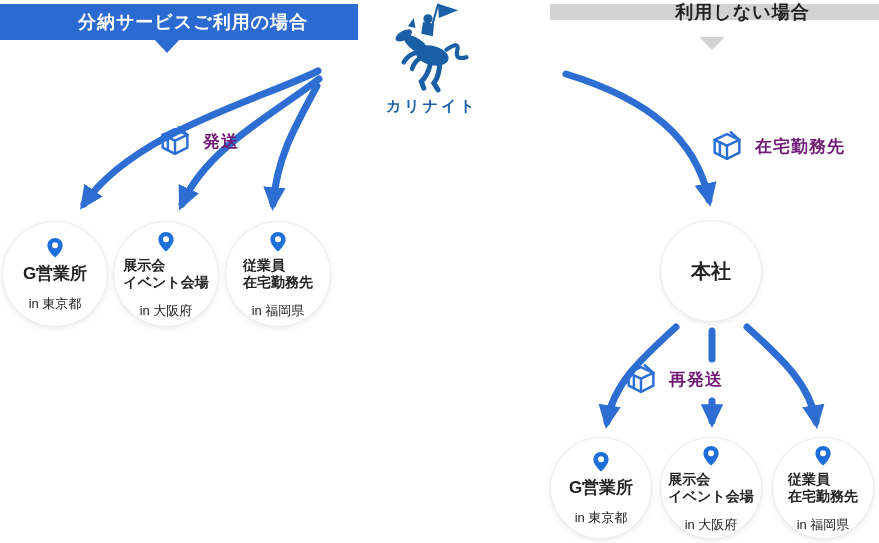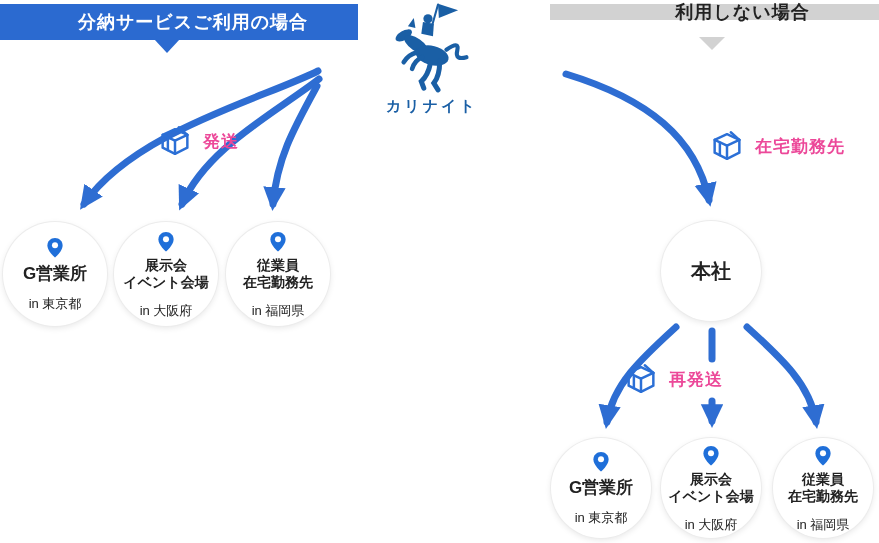--- a/index.html
+++ b/index.html
@@ -19,31 +19,31 @@
     border-left:13px solid transparent; border-right:13px solid transparent; }
   .pointer-blue { left:154px; top:39px; border-top:14px solid #2b6ad0; }
   .pointer-gray { left:699px; top:37px; border-top:13px solid #d2d2d2; }
 
   .mascot { position:absolute; left:386px; top:2px; width:108px; text-align:left; }
   .mascot svg { width:94px; height:92px; }
   .mascot-name { font-weight:bold; color:#1a5fa5; font-size:15px; letter-spacing:3px;
     white-space:nowrap; margin-top:-1px; }
 
   .ship-label { position:absolute; display:flex; align-items:center; gap:9px;
-    color:#ec4899; font-weight:bold; font-size:17px; letter-spacing:1px; }
+    color:#701a75; font-weight:bold; font-size:17px; letter-spacing:1px; }
   .ship-label svg { width:38px; height:38px; }
   .ship-left { left:156px; top:122px; }
   .ship-hq   { left:708px; top:127px; }
   .ship-re   { left:622px; top:360px; }
 
   .dest-circle {
     position:absolute; width:104px; height:104px; border-radius:50%;
     background:#ffffff; box-shadow:0 0 0 1px #ececec, 0 2px 6px rgba(0,0,0,.10);
     display:flex; flex-direction:column; align-items:center; justify-content:center;
-    text-align:center; color:#222222;
+    color:#222222;
   }
   .dest-circle.sm { width:100px; height:100px; }
   .dest-circle .pin { width:22px; height:25px; margin-bottom:3px; }
   .name { font-weight:bold; font-size:14px; line-height:1.25; }
   .name.name-lg { font-size:17px; }
   .cl { display:block; }
   .cl:empty { display:none; }
   .loc { font-size:13px; margin-top:10px; }
 
   .hq-circle {

